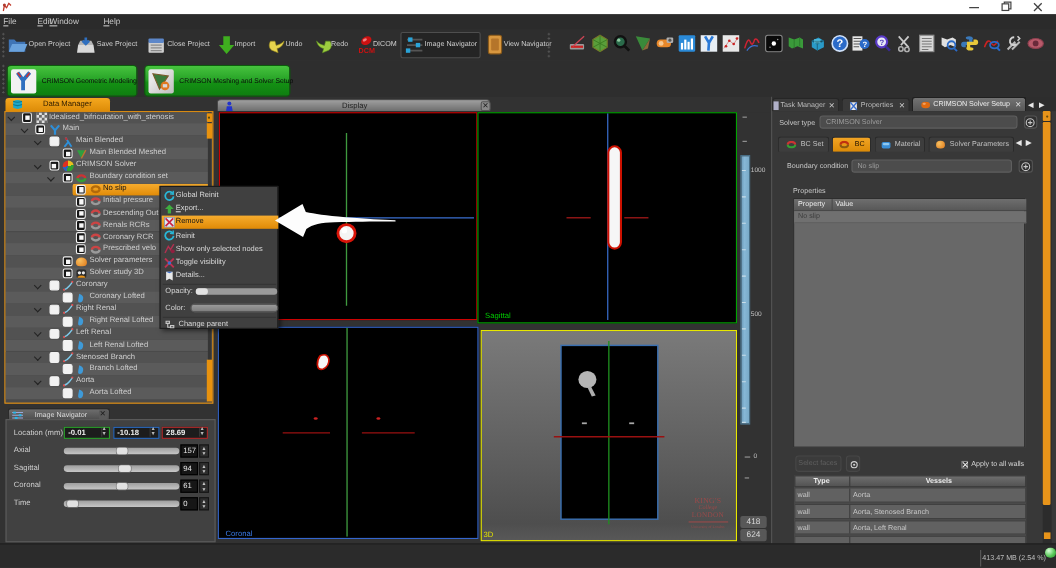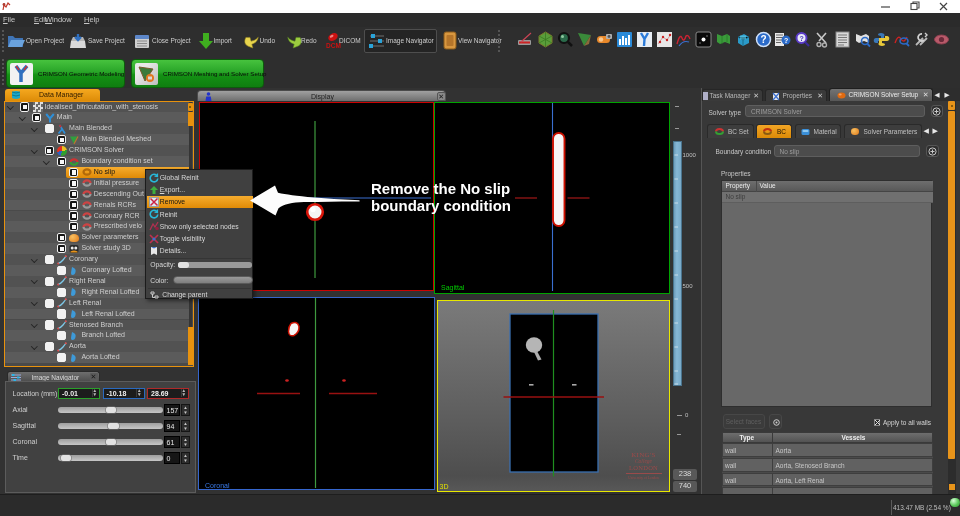--- a/index.html
+++ b/index.html
@@ -75,21 +75,21 @@
         </svg></div>
  <div class="winbtn" style="left:939px"><svg width="10" height="13">
           <path d="M1 3 L8 10 M8 3 L1 10" stroke="#444" stroke-width="1.2"></path>
         </svg></div>
 </div>
 
 <div class="abs" id="menu">
  <span style="left:3px"><u>F</u>ile</span>
       <span style="left:34px"><u>E</u>dit</span>
       <span style="left:45px"><u>W</u>indow</span>
-      <span style="left:84px"><u>H</u>elp</span>
+      <span style="left:94px"><u>H</u>elp</span>
 </div>
 
 <div class="abs" id="tbar">
  <div class="grip" style="left:1px;top:2px;height:24px"></div>
  <svg class="abs" style="left:7px;top:5px" width="18" height="18" viewBox="0 0 18 18">
         <path d="M1 4 h5 l2 2 h8 v9 h-15 z" fill="#3f74b5"></path>
         <path d="M1 15 l3 -7 h14 l-3.2 7 z" fill="#6aa2dc"></path>
       </svg>
  <div class="tlab" style="left:26px">Open Project</div>
  <svg class="abs" style="left:69px;top:5px" width="18" height="18" viewBox="0 0 18 18">
@@ -604,22 +604,22 @@
 
 <div class="abs" id="lw" style="left:671px;top:101.5px;width:29px;height:392px;background:#323232;font-size:6px;color:#c0c0c0">
  <div class="abs" style="left:4px;top:4px;width:4px;height:1px;background:#999"></div>
  <div class="abs" style="left:4px;top:26px;width:4px;height:1px;background:#999"></div>
  <div class="abs" style="left:2px;top:39.5px;width:8.5px;height:245px;background:linear-gradient(90deg,#6d9cba,#86b7d6 40%,#79aac8);border:1px solid #4a748e"></div>
  <div class="abs" style="left:11.5px;top:50.5px">1000</div>
  <div class="abs" style="left:11.5px;top:181.5px">500</div>
  <div class="abs" style="left:6px;top:313px;width:5px;height:1.2px;background:#999"></div>
  <div class="abs" style="left:14px;top:310px">0</div>
  <div class="abs" style="left:6px;top:332px;width:4px;height:1.2px;background:#999"></div>
- <div class="abs" style="left:2px;top:367.5px;width:24px;height:10.5px;background:#585858;border-radius:2px;color:#dcdcdc;font-size:7.5px;line-height:10.5px;text-align:center">238</div>
- <div class="abs" style="left:2px;top:379.5px;width:24px;height:10.5px;background:#585858;border-radius:2px;color:#dcdcdc;font-size:7.5px;line-height:10.5px;text-align:center">740</div>
+ <div class="abs" style="left:2px;top:367.5px;width:24px;height:10.5px;background:#585858;border-radius:2px;color:#dcdcdc;font-size:7.5px;line-height:10.5px;text-align:center">418</div>
+ <div class="abs" style="left:2px;top:379.5px;width:24px;height:10.5px;background:#585858;border-radius:2px;color:#dcdcdc;font-size:7.5px;line-height:10.5px;text-align:center">624</div>
 </div>
 
 <svg class="abs" style="left:673px;top:141px" width="9" height="246">
       <g stroke="#c9dde9" stroke-width="1">
         <line x1="1.5" y1="14" x2="5" y2="14"></line>
         <line x1="1.5" y1="38" x2="5" y2="38"></line>
         <line x1="1.5" y1="62" x2="5" y2="62"></line>
         <line x1="1.5" y1="86" x2="5" y2="86"></line>
         <line x1="1.5" y1="110" x2="5" y2="110"></line>
         <line x1="1.5" y1="134" x2="5" y2="134"></line>
@@ -824,19 +824,18 @@
           <path d="M2 2 h3 v2 h-3 z M6 6 h3 v2 h-3 z" fill="none" stroke="#c8c8c8" stroke-width="1"></path>
           <path d="M3.5 4 v3.5 h2.5" fill="none" stroke="#c8c8c8" stroke-width="1"></path>
         </svg>
         <span class="mt" style="left:15px">Change parent</span>
       </div>
 </div>
 
 <svg class="abs" style="left:244px;top:180px" width="125" height="40" viewBox="0 0 125 40">
  <path d="M6 20.5 L31 5.5 L34 12.8 C 42 14.5 52 16 70 17.5 C 90 19 103 19.7 115.5 20.3 L115.6 21.4 C 100 21.3 80 21.6 60 22 C 48 22.3 40 24 34.5 28.2 L31.5 35.5 Z" fill="#fdfdfd"></path>
 </svg>
-<div class="lbl" style="left:371px;top:180.9px;font-size:15px;line-height:16.7px;font-weight:bold;color:#fff">Remove the No slip<br>boundary condition</div>
 
 <div class="abs" id="status" style="left:0;top:493.5px;width:960px;height:22.5px;background:#2b2b2b;border-top:1px solid #1e1e1e">
  <div class="abs" style="left:890.5px;top:5px;width:1px;height:15px;background:#5b5b5b"></div>
  <div class="lbl" style="left:893px;top:9px;font-size:6.5px;color:#bdbdbd">413.47 MB (2.54 %)</div>
  <div class="abs" style="left:950px;top:3px;width:9.5px;height:9.5px;border-radius:50%;background:radial-gradient(circle at 35% 30%,#d8ffd8,#58c858 55%,#2e8f2e)"></div>
 </div>
 </div>
 </body></html>

